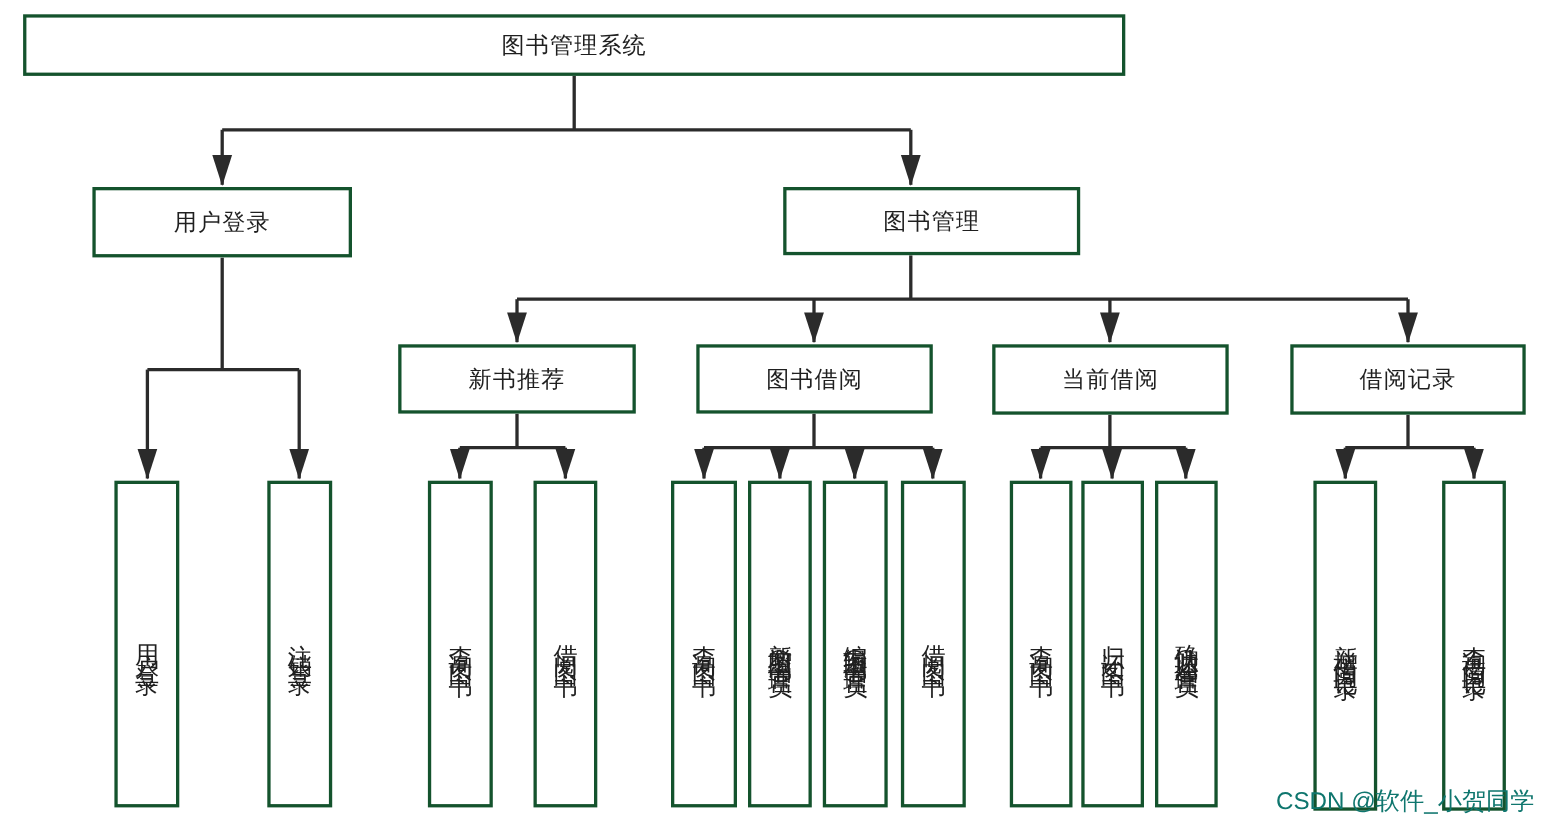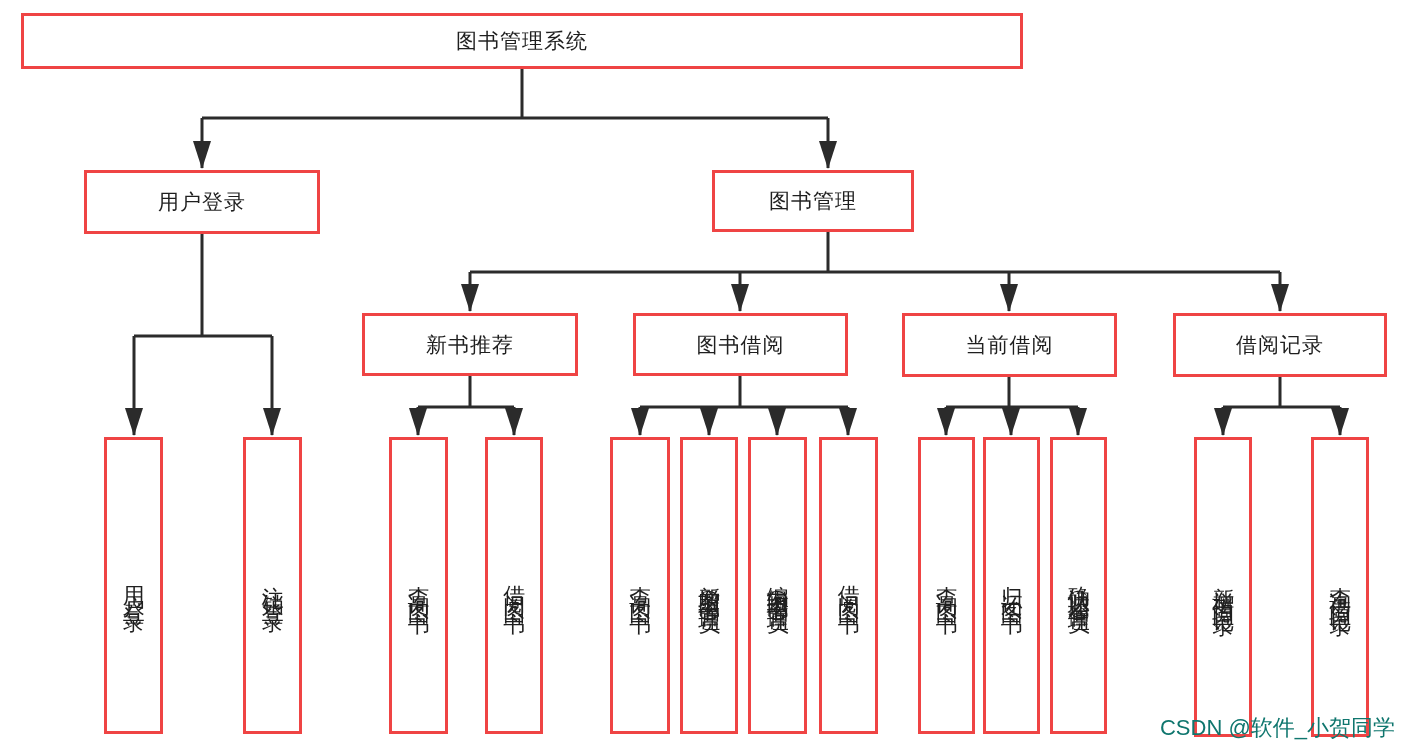--- a/index.html
+++ b/index.html
@@ -23,21 +23,21 @@
   }
   .connectors path, .connectors line {
     stroke: #2b2b2b;
     stroke-width: 3;
     fill: none;
   }
   .node {
     position: absolute;
     box-sizing: border-box;
     background: #ffffff;
-    border: 3px solid #ef4444;
+    border: 3px solid #14532d;
     display: flex;
     align-items: center;
     justify-content: center;
     z-index: 1;
     color: #1f1f1f;
   }
   .hlabel {
     font-size: 21px;
     letter-spacing: 1px;
     white-space: nowrap;
@@ -106,21 +106,21 @@
     <line x1="1340" y1="407" x2="1340" y2="435" marker-end="url(#arrow)"></line>
   </svg>
 
   <div class="node" style="left:21px;top:13px;width:1002px;height:56px">
     <span class="hlabel">图书管理系统</span>
   </div>
 
   <div class="node" style="left:84px;top:170px;width:236px;height:64px">
     <span class="hlabel">用户登录</span>
   </div>
-  <div class="node" style="left:712px;top:170px;width:202px;height:62px">
+  <div class="node" style="left:712px;top:170px;width:270px;height:62px">
     <span class="hlabel">图书管理</span>
   </div>
 
   <div class="node" style="left:633px;top:313px;width:215px;height:63px">
     <span class="hlabel">图书借阅</span>
   </div>
   <div class="node" style="left:362px;top:313px;width:216px;height:63px">
     <span class="hlabel">新书推荐</span>
   </div>
   <div class="node" style="left:902px;top:313px;width:215px;height:64px">

